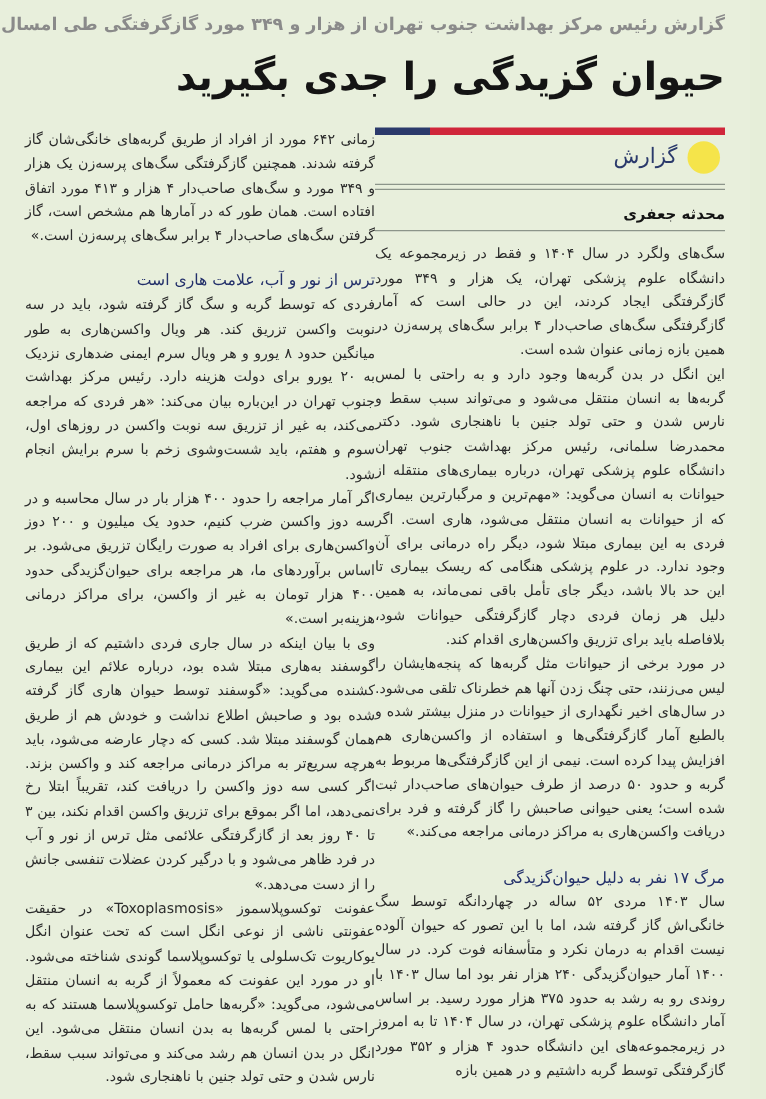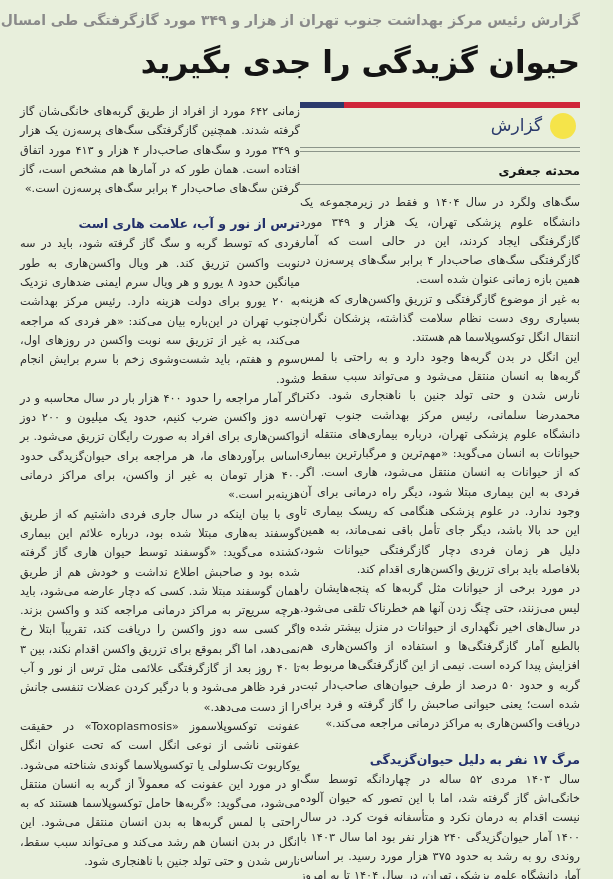--- a/index.html
+++ b/index.html
@@ -29,21 +29,21 @@
   .col p { margin: 0; }
   .bar { height: 6px; display: flex; margin-top: 2px; }
   .bar .navy { width: 44px; background: #2b3a6b; }
   .bar .red { flex: 1; background: #d0263a; }
   .section-tag { display: flex; align-items: center; gap: 8px; height: 36px; padding-right: 4px; }
   .dot { width: 26px; height: 26px; border-radius: 50%; background: #f5e44a; }
   .section-label { font-size: 17px; font-weight: normal; color: #2b3a6b; }
   .rule { border-top: 1.5px solid #8c958a; margin: 3px 0; }
   .author { font-size: 12px; font-weight: bold; color: #141414; margin-top: 10px; }
   .group { font-size: 10.5px; color: #9a9a9a; margin-bottom: 4px; }
-  .subhead { font-size: 12.5px; font-weight: bold; color: #23306a; margin-top: 16px; line-height: 20px; }
+  .subhead { font-size: 12.5px; font-weight: normal; color: #23306a; margin-top: 16px; line-height: 20px; }
   .body-text { margin-top: 8px; }
 </style>
 </head>
 <body>
 
 <div class="page">
   <div class="kicker">گزارش رئیس مرکز بهداشت جنوب تهران از هزار و ۳۴۹ مورد گازگرفتگی طی امسال</div>
   <h1 class="headline">حیوان گزیدگی را جدی بگیرید</h1>
 
   <div class="col right">
@@ -54,21 +54,20 @@
     <div class="section-tag">
       <span class="dot"></span>
       <span class="section-label">گزارش</span>
     </div>
     <div class="rule"></div>
     <div class="rule"></div>
     <div class="author">محدثه جعفری</div>
     <div class="rule"></div>
     <div class="body-text">
       <p>سگ‌های ولگرد در سال ۱۴۰۴ و فقط در زیرمجموعه یک دانشگاه علوم پزشکی تهران، یک هزار و ۳۴۹ مورد گازگرفتگی ایجاد کردند، این در حالی است که آمار گازگرفتگی سگ‌های صاحب‌دار ۴ برابر سگ‌های پرسه‌زن در همین بازه زمانی عنوان شده است.</p>
-      <p>به غیر از موضوع گازگرفتگی و تزریق واکسن‌هاری که هزینه بسیاری روی دست نظام سلامت گذاشته، پزشکان نگران انتقال انگل توکسوپلاسما هم هستند.</p>
       <p>این انگل در بدن گربه‌ها وجود دارد و به راحتی با لمس گربه‌ها به انسان منتقل می‌شود و می‌تواند سبب سقط و نارس شدن و حتی تولد جنین با ناهنجاری شود. دکتر محمدرضا سلمانی، رئیس مرکز بهداشت جنوب تهران دانشگاه علوم پزشکی تهران، درباره بیماری‌های منتقله از حیوانات به انسان می‌گوید: «مهم‌ترین و مرگبارترین بیماری که از حیوانات به انسان منتقل می‌شود، هاری است. اگر فردی به این بیماری مبتلا شود، دیگر راه درمانی برای آن وجود ندارد. در علوم پزشکی هنگامی که ریسک بیماری تا این حد بالا باشد، دیگر جای تأمل باقی نمی‌ماند، به همین دلیل هر زمان فردی دچار گازگرفتگی حیوانات شود، بلافاصله باید برای تزریق واکسن‌هاری اقدام کند.</p>
       <p>در مورد برخی از حیوانات مثل گربه‌ها که پنجه‌هایشان را لیس می‌زنند، حتی چنگ زدن آنها هم خطرناک تلقی می‌شود. در سال‌های اخیر نگهداری از حیوانات در منزل بیشتر شده و بالطبع آمار گازگرفتگی‌ها و استفاده از واکسن‌هاری هم افزایش پیدا کرده است. نیمی از این گازگرفتگی‌ها مربوط به گربه و حدود ۵۰ درصد از طرف حیوان‌های صاحب‌دار ثبت شده است؛ یعنی حیوانی صاحبش را گاز گرفته و فرد برای دریافت واکسن‌هاری به مراکز درمانی مراجعه می‌کند.»</p>
       <div class="subhead">مرگ ۱۷ نفر به دلیل حیوان‌گزیدگی</div>
       <p>سال ۱۴۰۳ مردی ۵۲ ساله در چهاردانگه توسط سگ خانگی‌اش گاز گرفته شد، اما با این تصور که حیوان آلوده نیست اقدام به درمان نکرد و متأسفانه فوت کرد. در سال ۱۴۰۰ آمار حیوان‌گزیدگی ۲۴۰ هزار نفر بود اما سال ۱۴۰۳ با روندی رو به رشد به حدود ۳۷۵ هزار مورد رسید. بر اساس آمار دانشگاه علوم پزشکی تهران، در سال ۱۴۰۴ تا به امروز در زیرمجموعه‌های این دانشگاه حدود ۴ هزار و ۳۵۲ مورد گازگرفتگی توسط گربه داشتیم و در همین بازه</p>
     </div>
   </div>
 
   <div class="col left">
     <p>زمانی ۶۴۲ مورد از افراد از طریق گربه‌های خانگی‌شان گاز گرفته شدند. همچنین گازگرفتگی سگ‌های پرسه‌زن یک هزار و ۳۴۹ مورد و سگ‌های صاحب‌دار ۴ هزار و ۴۱۳ مورد اتفاق افتاده است. همان طور که در آمارها هم مشخص است، گاز گرفتن سگ‌های صاحب‌دار ۴ برابر سگ‌های پرسه‌زن است.»</p>
     <div class="subhead">ترس از نور و آب، علامت هاری است</div>

